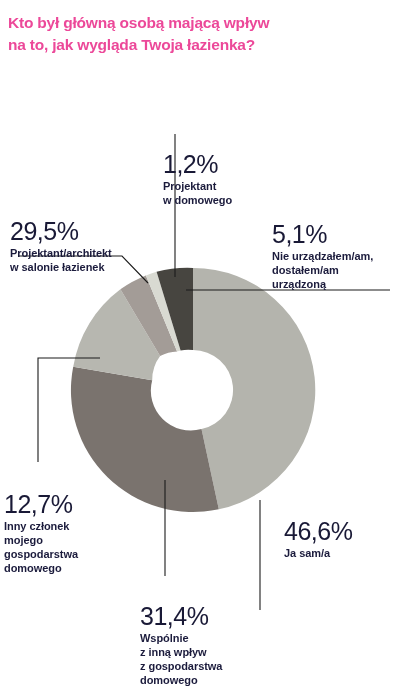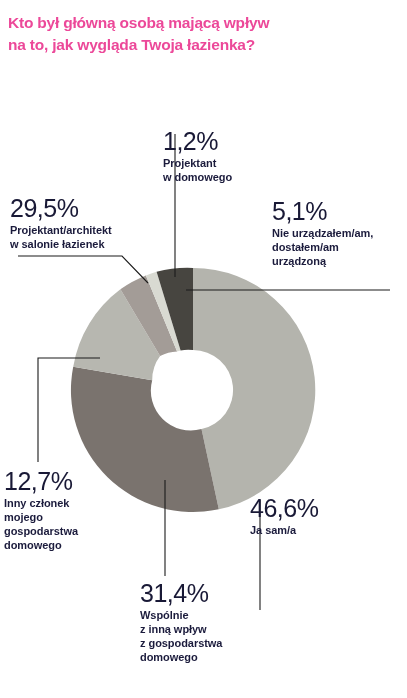--- a/index.html
+++ b/index.html
@@ -40,20 +40,21 @@
   }
   .donut-svg {
     position: absolute;
     left: 0;
     top: 0;
   }
 
   
   .callout {
     position: absolute;
+    margin-top: 23px;
   }
   .pct {
     font-size: 25px;
     font-weight: normal;
     line-height: 1.05;
     color: #191936;
     letter-spacing: -0.5px;
     white-space: nowrap;
   }
   .desc {
@@ -64,21 +65,21 @@
     margin-top: 3px;
     letter-spacing: -0.05px;
   }
   .desc span { display: block; white-space: nowrap; }
 
   .c-top        { left: 163px; top: 18px;  }
   .c-topright   { left: 272px; top: 88px;  }
   .c-left       { left: 10px;  top: 85px;  }
   .c-bottomleft { left: 4px;   top: 358px; }
   .c-bottomctr  { left: 140px; top: 470px; }
-  .c-bottomright{ left: 250px; top: 385px; }
+  .c-bottomright{ left: 284px; top: 385px; }
 </style>
 </head>
 <body>
 
 <div class="title">
   <span class="line">Kto był główną osobą mającą wpływ</span>
   <span class="line">na to, jak wygląda Twoja łazienka?</span>
 </div>
 
 <div class="chart-area">

